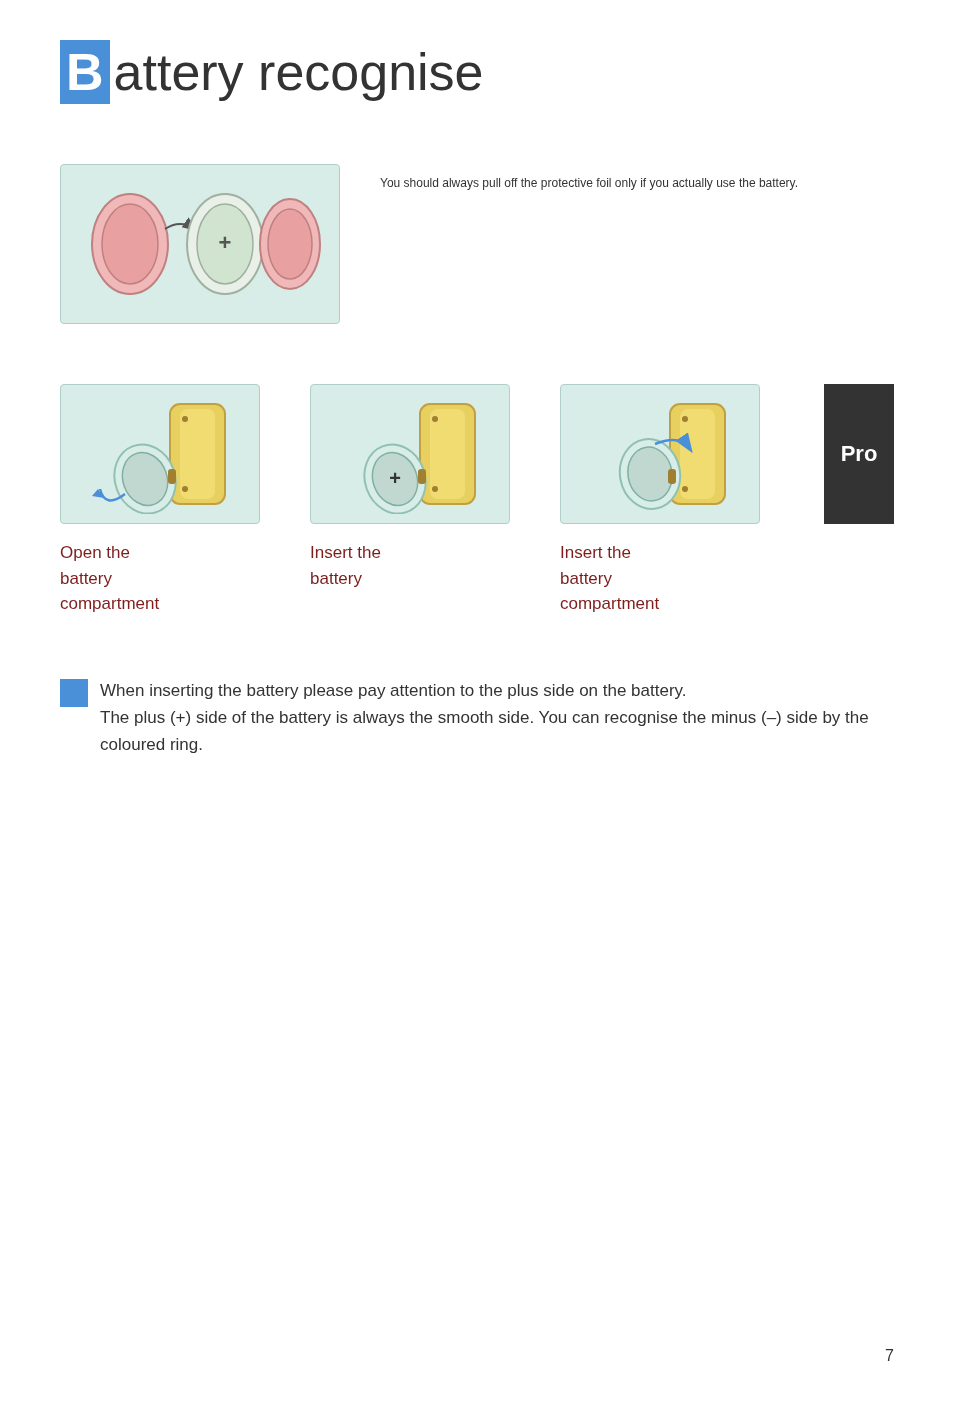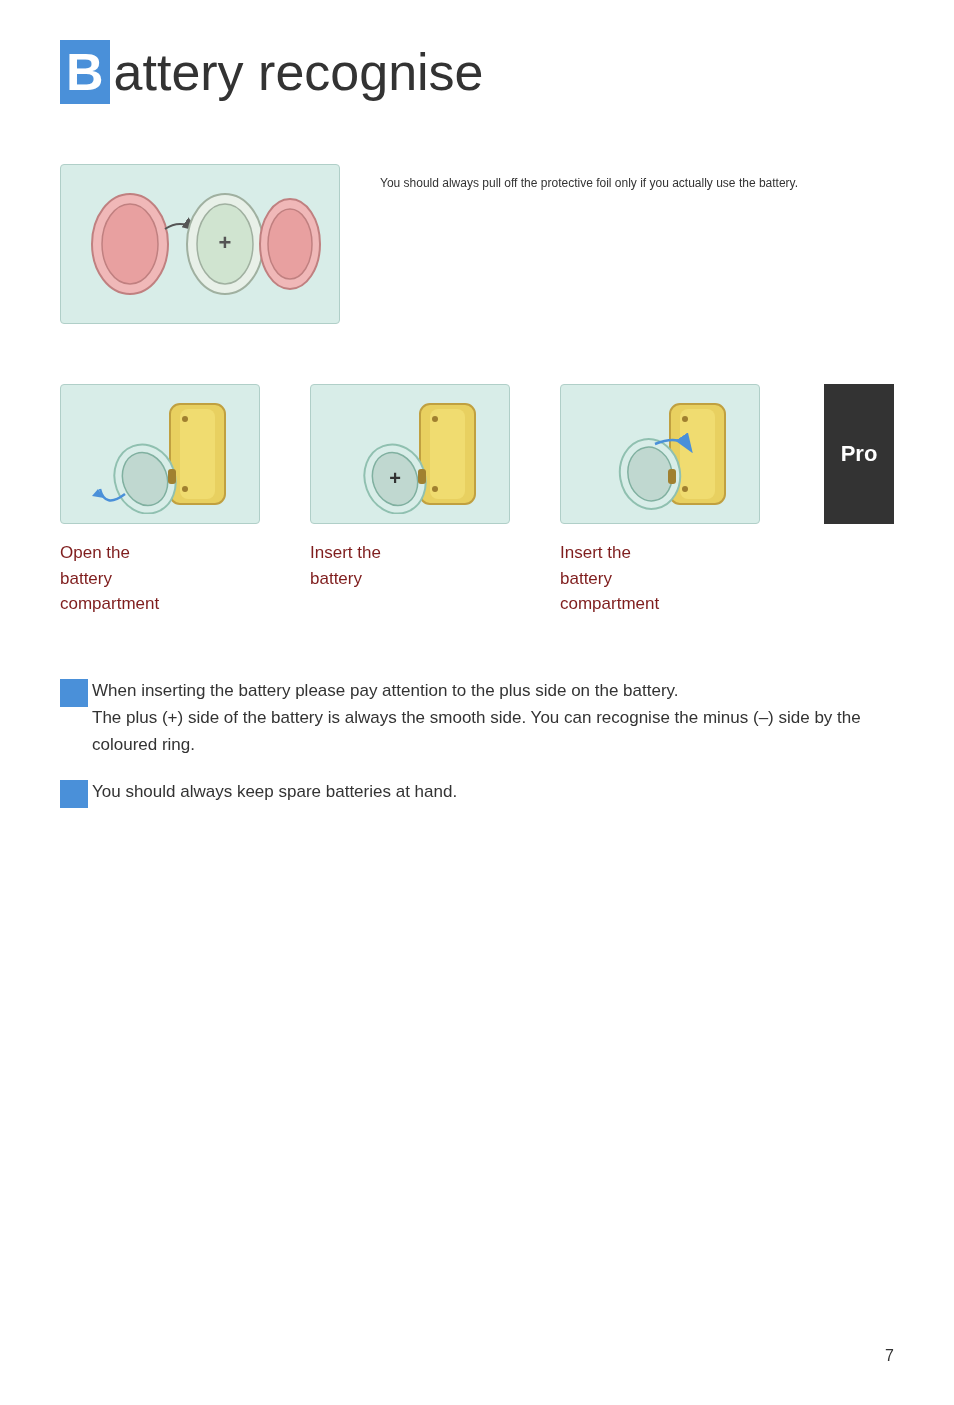--- a/index.html
+++ b/index.html
@@ -122,21 +122,21 @@
 
     
     .notes-section {
       margin-top: 20px;
     }
 
     .note-item {
       display: flex;
       align-items: flex-start;
       margin-bottom: 20px;
-      gap: 4px;
+      gap: 12px;
     }
 
     .note-icon {
       width: 28px;
       height: 28px;
       background: #4a90d9;
       flex-shrink: 0;
       margin-top: 2px;
     }
 
@@ -292,23 +292,19 @@
   <div class="notes-section">
 
     <div class="note-item">
       <div class="note-icon"></div>
       <div class="note-text">
         When inserting the battery please pay attention to the plus side on the battery.<br>
         The plus (+) side of the battery is always the smooth side. You can recognise the minus (–) side by the coloured ring.
       </div>
     </div>
 
-    <div class="note-item">
-      <div class="note-icon"></div>
-      <div class="note-text">You should always keep spare batteries at hand.</div>
-    </div>
 
 
   </div>
 
   <div class="page-number">7</div>
 
 </div>
 
 </body></html>

